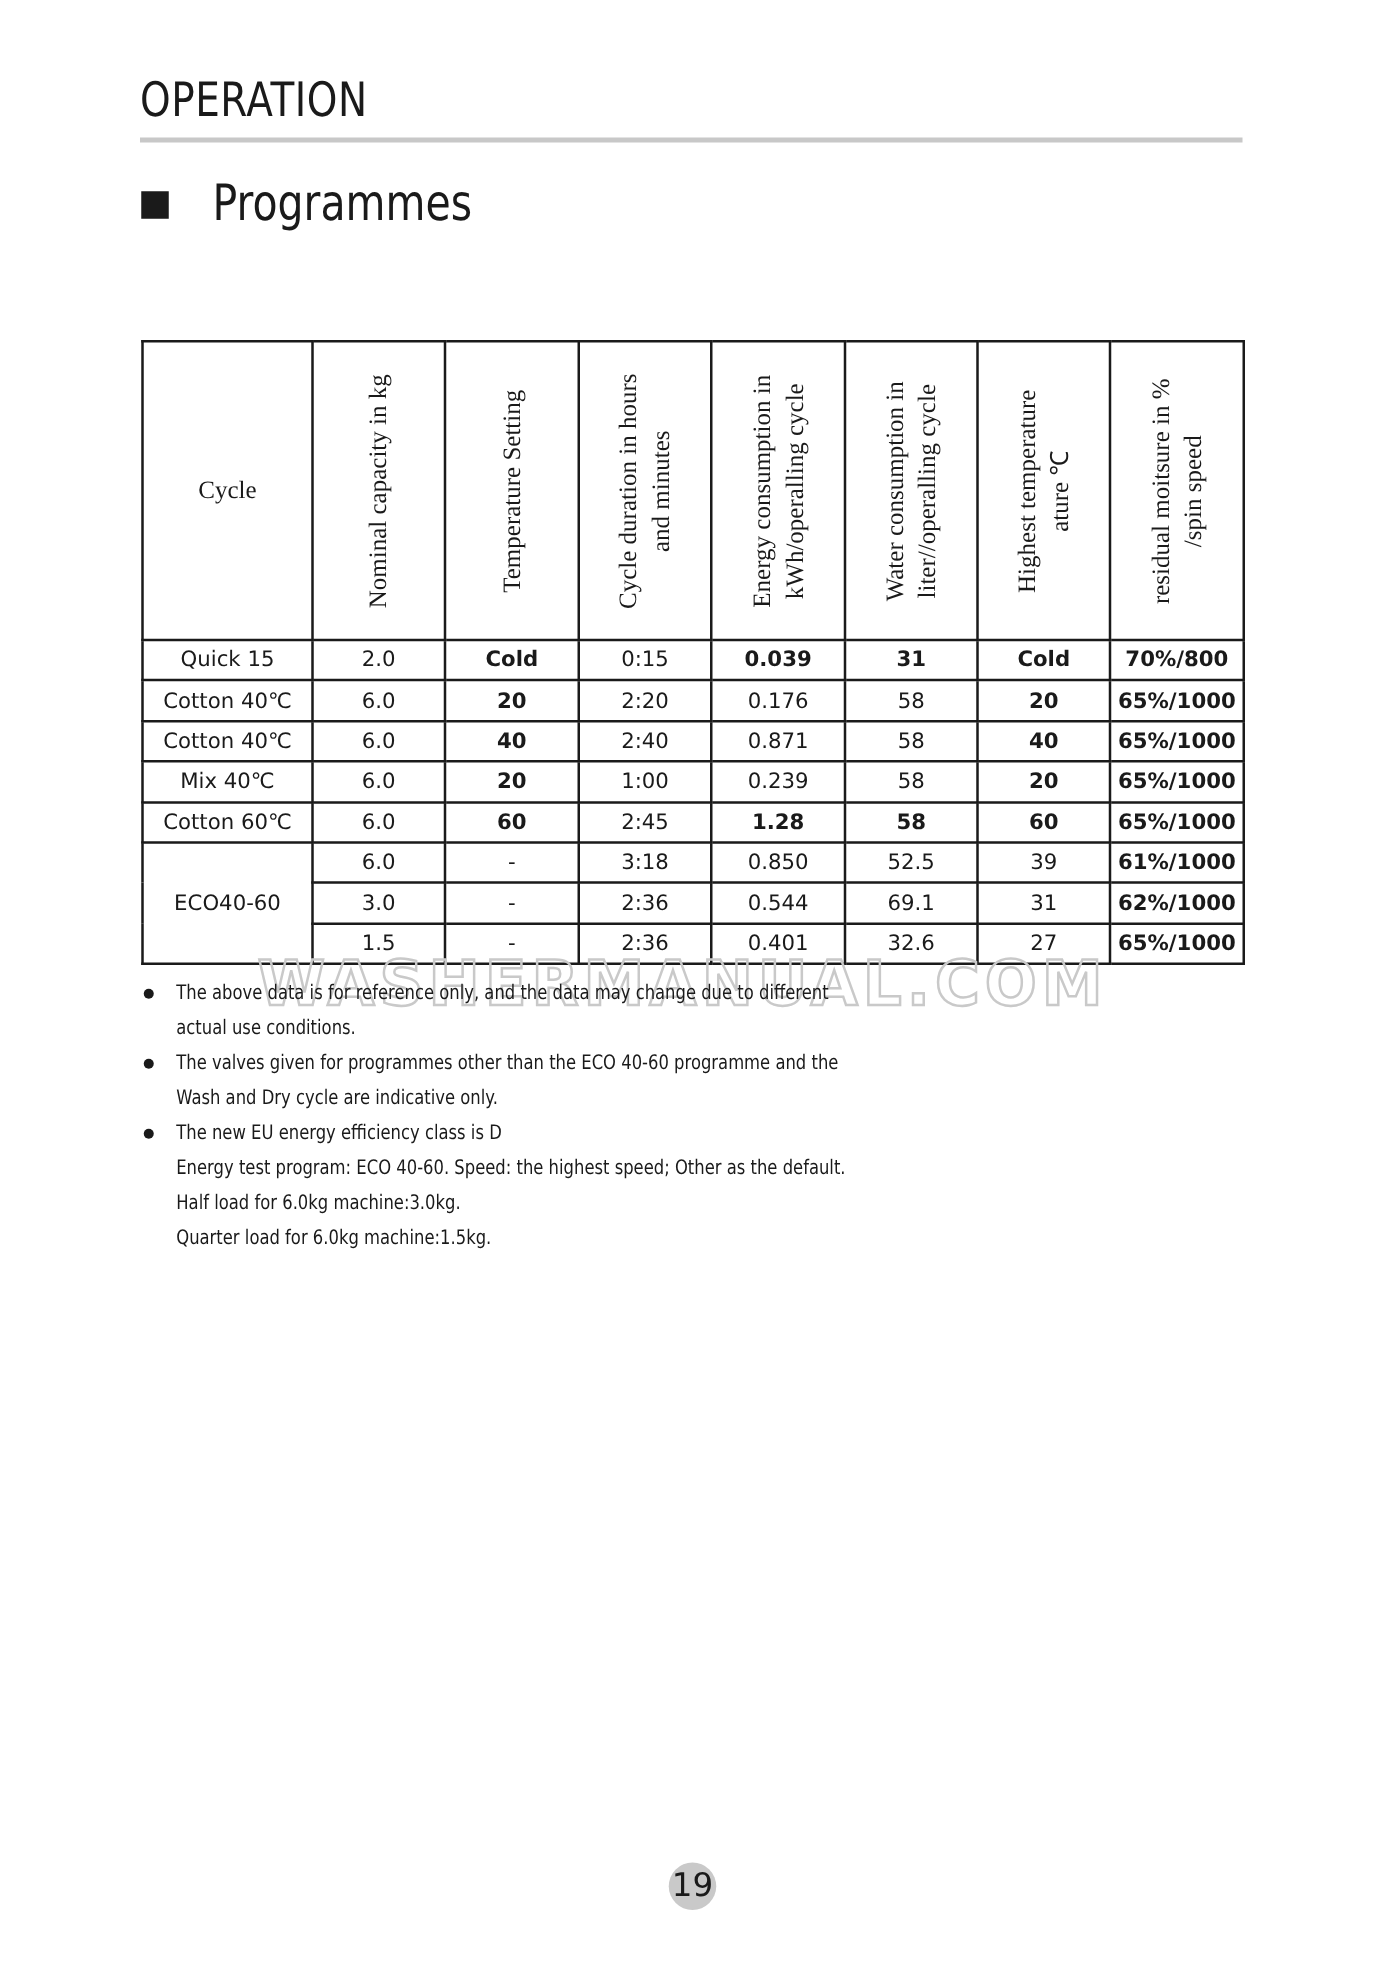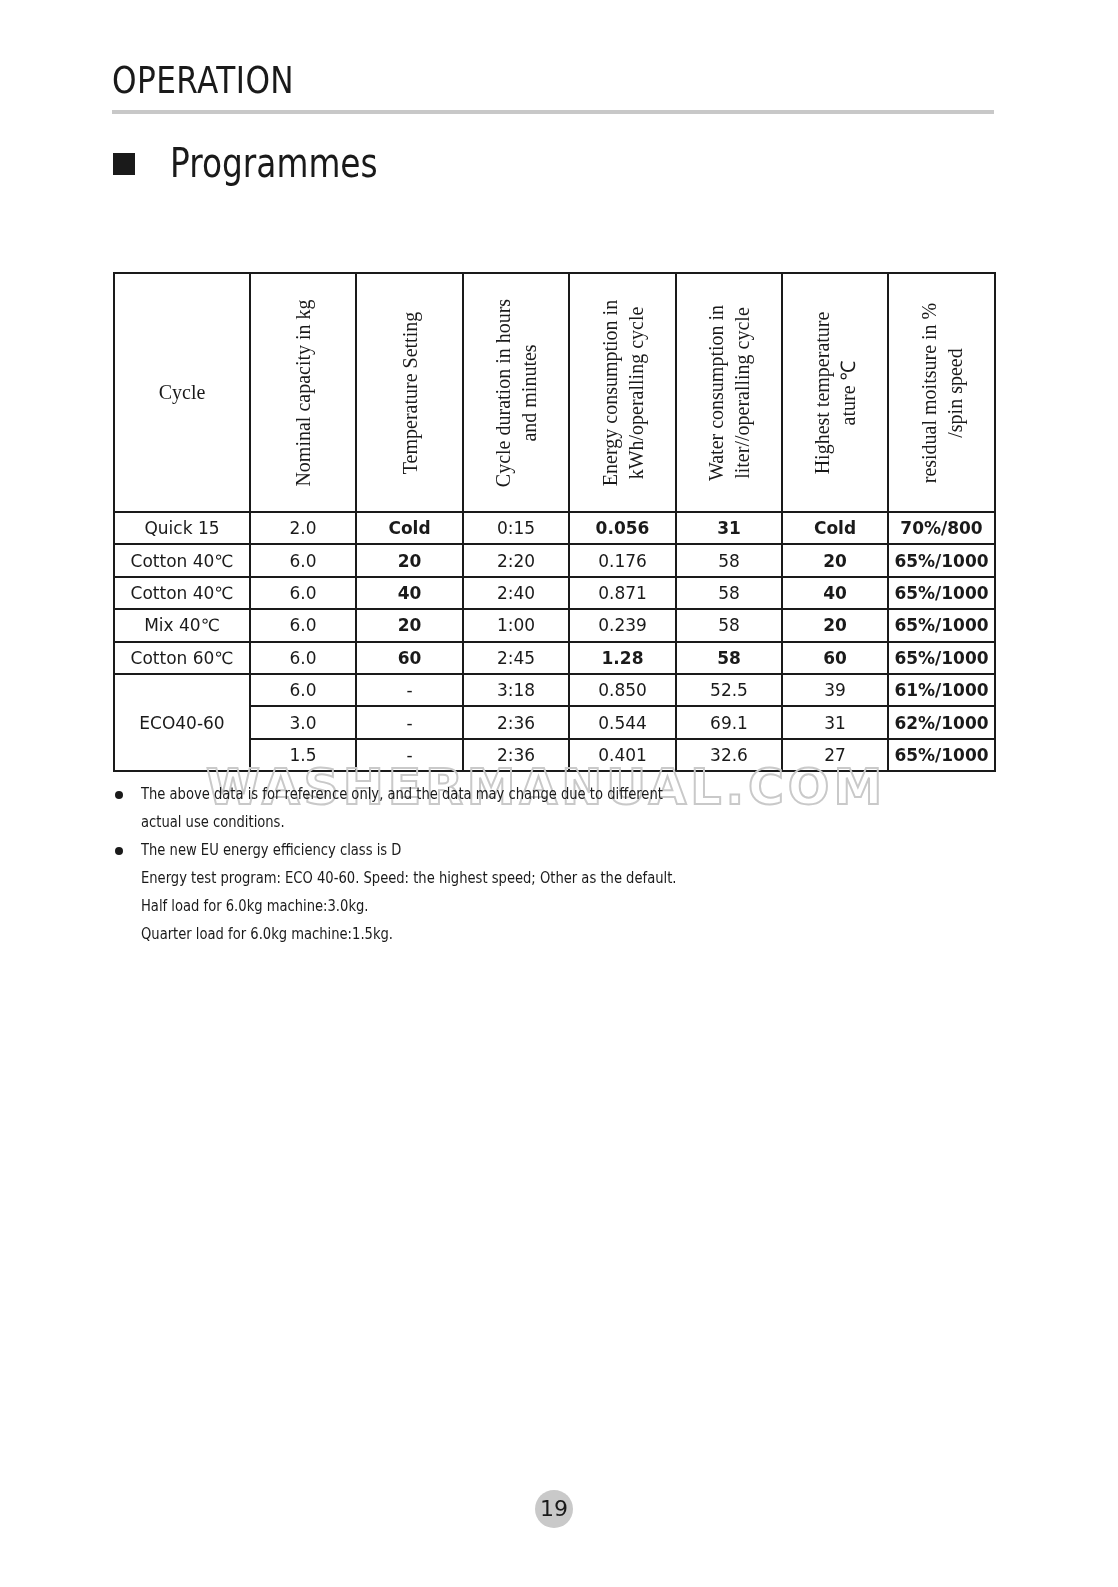--- a/index.html
+++ b/index.html
@@ -69,21 +69,21 @@
       position: absolute; left: 3px; top: 11px; width: 8px; height: 8px; border-radius: 50%;
       background: #1a1a1a;
     }
     .note .line {
       display: block; white-space: nowrap;
       transform: scaleX(0.82); transform-origin: left top;
     }
 
     .page-number {
       position: absolute; left: 535px; top: 1490px; width: 38px; height: 38px; border-radius: 50%;
-      background: #c9c9c9; color: #1a1a1a; font-size: 22px; line-height: 38px; text-align: center;
+      background: #c9c9c9; color: #1a1a1a; font-size: 26px; line-height: 38px; text-align: center;
     }
   </style>
 </head>
 <body>
 
 <div class="header-title">OPERATION</div>
 <div class="header-rule"></div>
 
 <div class="section-bullet"></div>
 <div class="section-title">Programmes</div>
@@ -159,21 +159,21 @@
           </div>
         </th>
       </tr>
   </thead>
   <tbody id="table-body">
       <tr>
         <td>Quick 15</td>
         <td>2.0</td>
         <td class="big">Cold</td>
         <td>0:15</td>
-        <td class="big">0.056</td>
+        <td class="big">0.039</td>
         <td class="big">31</td>
         <td class="big">Cold</td>
         <td class="big">70%/800</td>
       </tr>
       <tr>
         <td>Cotton 40℃</td>
         <td>6.0</td>
         <td class="big">20</td>
         <td>2:20</td>
         <td>0.176</td>
@@ -242,20 +242,25 @@
     </tbody>
 </table>
 
 <div class="watermark">WASHERMANUAL.COM</div>
 
 <div class="notes" id="notes">
     <div class="note">
       <span class="dot"></span>
       <span class="line">The above data is for reference only, and the data may change due to different</span>
       <span class="line">actual use conditions.</span>
+    </div>
+    <div class="note">
+      <span class="dot"></span>
+      <span class="line">The valves given for programmes other than the ECO 40-60 programme and the</span>
+      <span class="line">Wash and Dry cycle are indicative only.</span>
     </div>
     <div class="note">
       <span class="dot"></span>
       <span class="line">The new EU energy efficiency class is D</span>
       <span class="line">Energy test program: ECO  40-60. Speed: the highest speed; Other as the default.</span>
       <span class="line">Half load for 6.0kg machine:3.0kg.</span>
       <span class="line">Quarter load for 6.0kg machine:1.5kg.</span>
     </div>
   </div>
 

